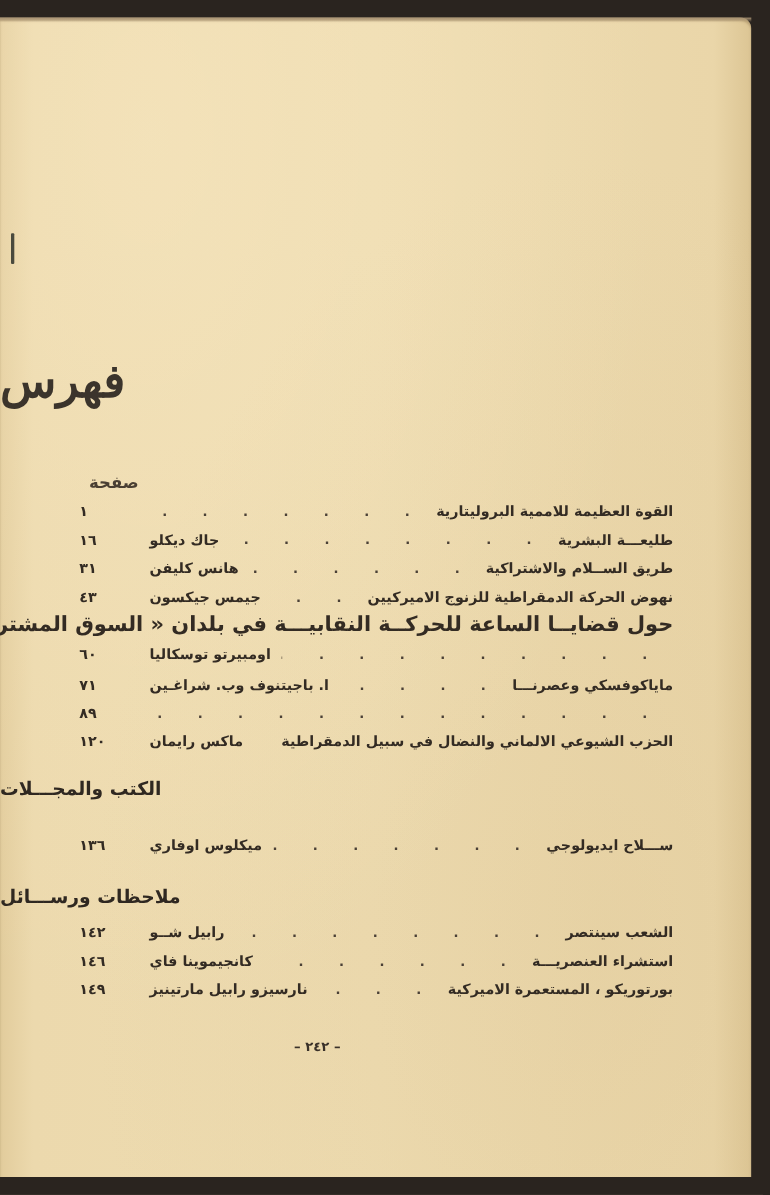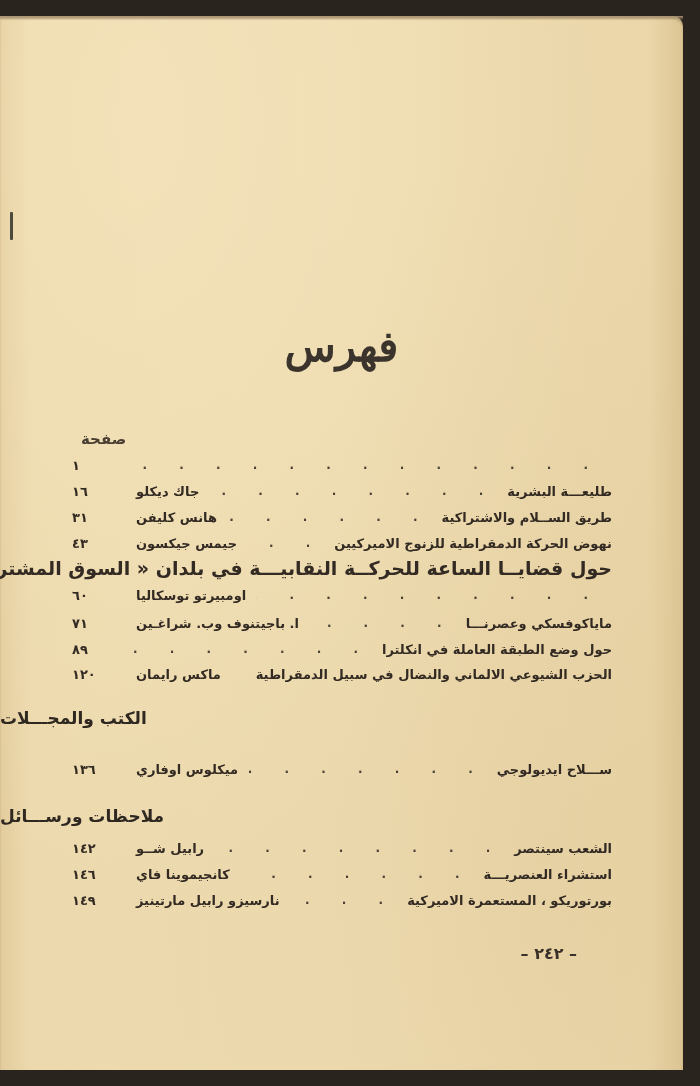--- a/index.html
+++ b/index.html
@@ -46,21 +46,21 @@
       width: 3px;
       height: 28px;
       background: #4a4a3e;
       border-radius: 1px;
     }
     .title {
       position: absolute;
       left: 0;
       width: 683px;
       top: 306px;
-      text-align: center;
+      text-align: left;
       direction: rtl;
       font-family: "DejaVu Serif", serif;
       font-size: 42px;
       font-weight: bold;
       color: #3b342c;
       letter-spacing: 1px;
     }
     .col-header {
       position: absolute;
       left: 81px;
@@ -119,40 +119,42 @@
       direction: rtl;
       font-size: 17px;
       font-weight: bold;
       color: #2f2821;
     }
     .page-number {
       position: absolute;
       left: 0;
       width: 577px;
       top: 928px;
-      direction: rtl;
-      font-size: 16px;
+      text-align: center;
+      direction: rtl;
+      font-size: 12px;
       font-weight: bold;
       color: #3a3129;
     }
   </style>
 </head>
 <body>
 
 <div class="scan-bg"></div>
 
 <div class="page">
   <div class="page-top-edge"></div>
   <div class="binding-mark"></div>
 
   <div class="title">فهرس</div>
 
   <div class="col-header">صفحة</div>
 
   <div class="toc-row" style="top:437px">
+    <span class="toc-title">القوة العظيمة للاممية البروليتارية</span>
     <span class="toc-dots">. . . . . . . . . . . . . . . . .</span>
     <span class="toc-page">١</span>
   </div>
 
   <div class="toc-row" style="top:463px">
     <span class="toc-title">طليعـــة البشرية</span>
     <span class="toc-dots">. . . . . . . . . . . . . . . . .</span>
     <span class="toc-author">جاك ديكلو</span>
     <span class="toc-page">١٦</span>
   </div>
@@ -179,21 +181,20 @@
   </div>
 
   <div class="toc-row" style="top:595px">
     <span class="toc-title">ماياكوفسكي وعصرنـــا</span>
     <span class="toc-dots">. . . . . . . . . . . . . . . . .</span>
     <span class="toc-author">ا. باجيتنوف وب. شراغـين</span>
     <span class="toc-page">٧١</span>
   </div>
 
   <div class="toc-row" style="top:621px">
-    <span class="toc-title">حول وضع الطبقة العاملة في انكلترا</span>
     <span class="toc-dots">. . . . . . . . . . . . . . . . .</span>
     <span class="toc-page">٨٩</span>
   </div>
 
   <div class="toc-row" style="top:646px">
     <span class="toc-title">الحزب الشيوعي الالماني والنضال في سبيل الدمقراطية</span>
     <span class="toc-dots">. . . . . . . . . . . . . . . . .</span>
     <span class="toc-author">ماكس رايمان</span>
     <span class="toc-page">١٢٠</span>
   </div>

